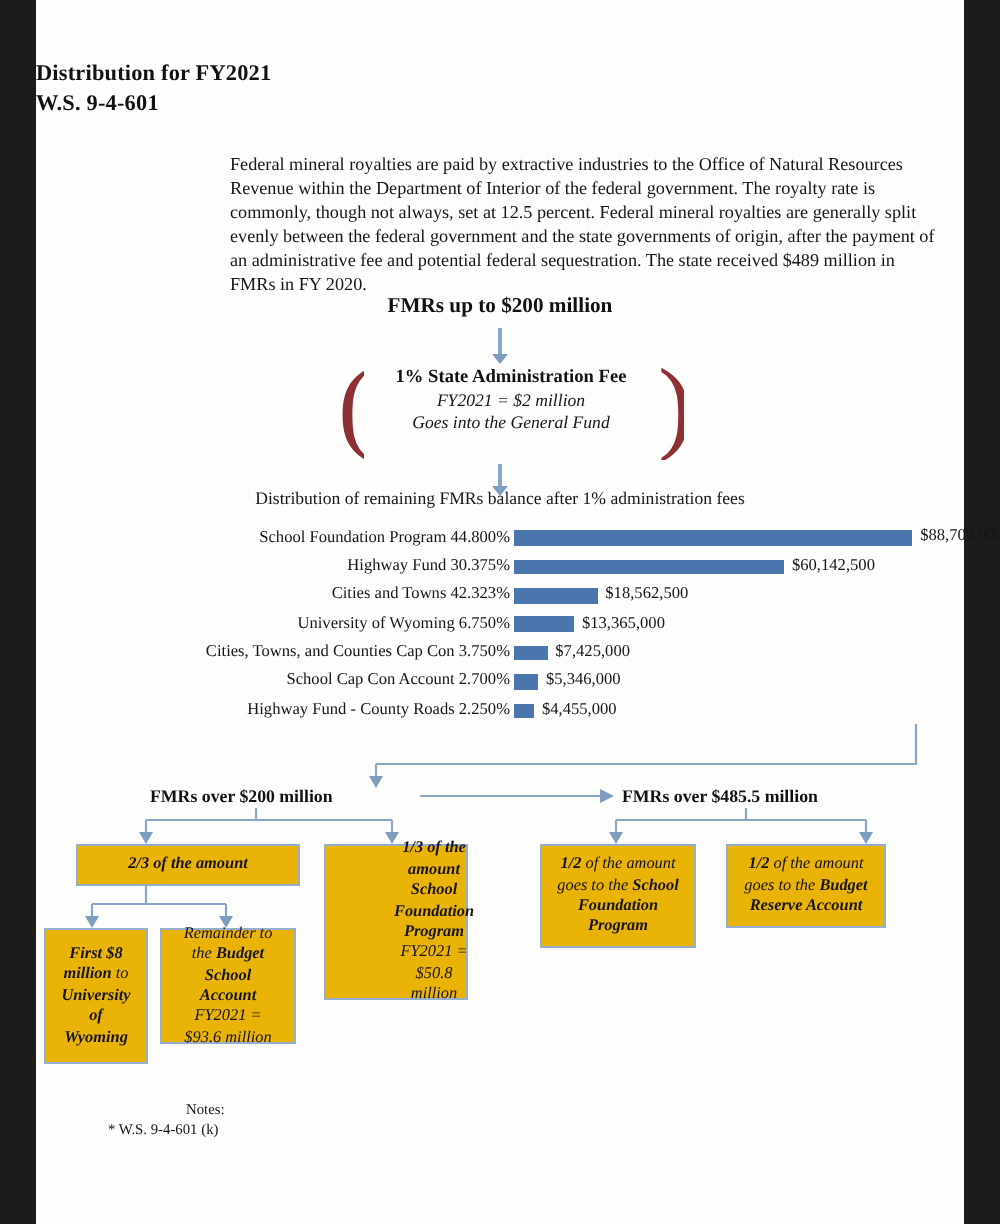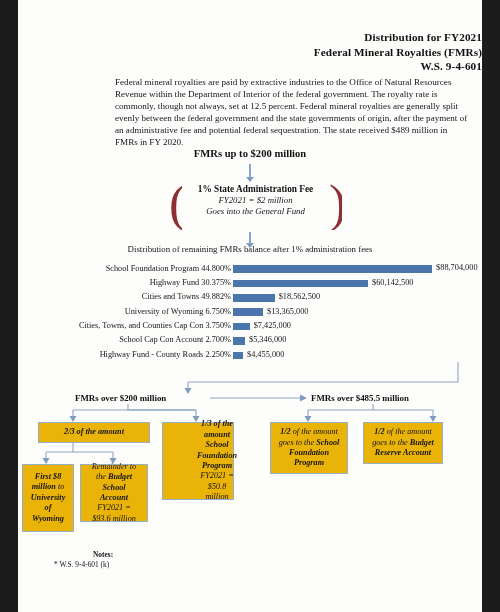--- a/index.html
+++ b/index.html
@@ -15,21 +15,21 @@
     position: absolute;
     left: 18px; top: 0;
     width: 464px; height: 612px;
     background: #fdfdfb;
   }
   .inner { position: relative; width: 100%; height: 100%; }
 
   
   .title-block {
     position: absolute; left: 0; top: 30px; width: 464px;
-    text-align: right;
+    text-align: left;
   }
   .title-line {
     font-weight: bold; font-size: 11.2px; line-height: 14.5px;
     color: #111; letter-spacing: .1px;
   }
 
   
   .intro {
     position: absolute; left: 55px; top: 76px; width: 355px;
     font-size: 9.1px; line-height: 12.1px; color: #15151a;
@@ -76,21 +76,21 @@
   .admin-l1 { font-weight: bold; font-size: 9.3px; color: #111; }
   .admin-l2 { font-style: italic; font-size: 8.8px; color: #15151a; margin-top: 1px; }
   .admin-l3 { font-style: italic; font-size: 8.8px; color: #15151a; margin-top: 1px; }
 
   
   .chart-caption {
     position: absolute; left: 0; top: 244px; width: 464px;
     text-align: center; font-size: 8.8px; color: #15151a;
   }
   .chart {
-    position: absolute; left: 0; top: 262px; width: 452px;
+    position: absolute; left: 24px; top: 262px; width: 452px;
   }
   .row { position: relative; height: 14.4px; }
   .row .cat {
     position: absolute; right: 239px; top: 1.5px;
     white-space: nowrap; font-size: 8.3px; color: #15151a;
     text-align: right;
   }
   .row .barwrap {
     position: absolute; left: 215px; top: 3.2px; height: 7.6px;
   }
@@ -119,31 +119,30 @@
     padding: 3px 4px;
   }
   .box .txt { font-size: 8.2px; line-height: 10.4px; color: #15151a; font-style: italic; }
   .box .txt b { font-weight: bold; font-style: italic; }
 
   
   .notes {
     position: absolute; left: 36px; top: 550px;
     font-size: 7.4px; line-height: 10px; color: #15151a;
   }
-  .notes .nt-head { font-weight: bold; padding-left: 39px; }
+  .notes .nt-head { font-weight: normal; padding-left: 39px; }
 </style>
 </head>
 <body>
 
 <div class="page">
 <div class="inner">
 
   <div class="title-block">
     <div class="title-line">Distribution for FY2021</div>
-    <div class="title-line">Federal Mineral Royalties (FMRs)</div>
     <div class="title-line">W.S. 9-4-601</div>
   </div>
 
   <div class="intro">Federal mineral royalties are paid by extractive industries to the Office of Natural Resources Revenue within the Department of Interior of the federal government.  The royalty rate is commonly, though not always, set at 12.5 percent.  Federal mineral royalties are generally split evenly between the federal government and the state governments of origin, after the payment of an administrative fee and potential federal sequestration. The state received $489 million in FMRs in FY 2020.</div>
 
   <div class="fmr-heading">FMRs up to $200 million</div>
 
   <div class="varrow" style="left:227.5px; top:164px; height:14px;">
     <div class="shaft"></div>
         <div class="head"></div>
@@ -175,21 +174,21 @@
           <div class="val" style="left: 418.091px;">$88,704,000</div>
         </div>
         <div class="row">
           <div class="cat">Highway Fund  30.375%</div>
           <div class="barwrap">
             <div class="bar" style="width: 134.987px; background: rgb(74, 118, 173);"></div>
           </div>
           <div class="val" style="left: 353.986px;">$60,142,500</div>
         </div>
         <div class="row">
-          <div class="cat">Cities and Towns  49.882%</div>
+          <div class="cat">Cities and Towns  42.323%</div>
           <div class="barwrap">
             <div class="bar" style="width: 41.6625px; background: rgb(74, 118, 173);"></div>
           </div>
           <div class="val" style="left: 260.663px;">$18,562,500</div>
         </div>
         <div class="row">
           <div class="cat">University of Wyoming  6.750%</div>
           <div class="barwrap">
             <div class="bar" style="width: 29.997px; background: rgb(74, 118, 173);"></div>
           </div>

